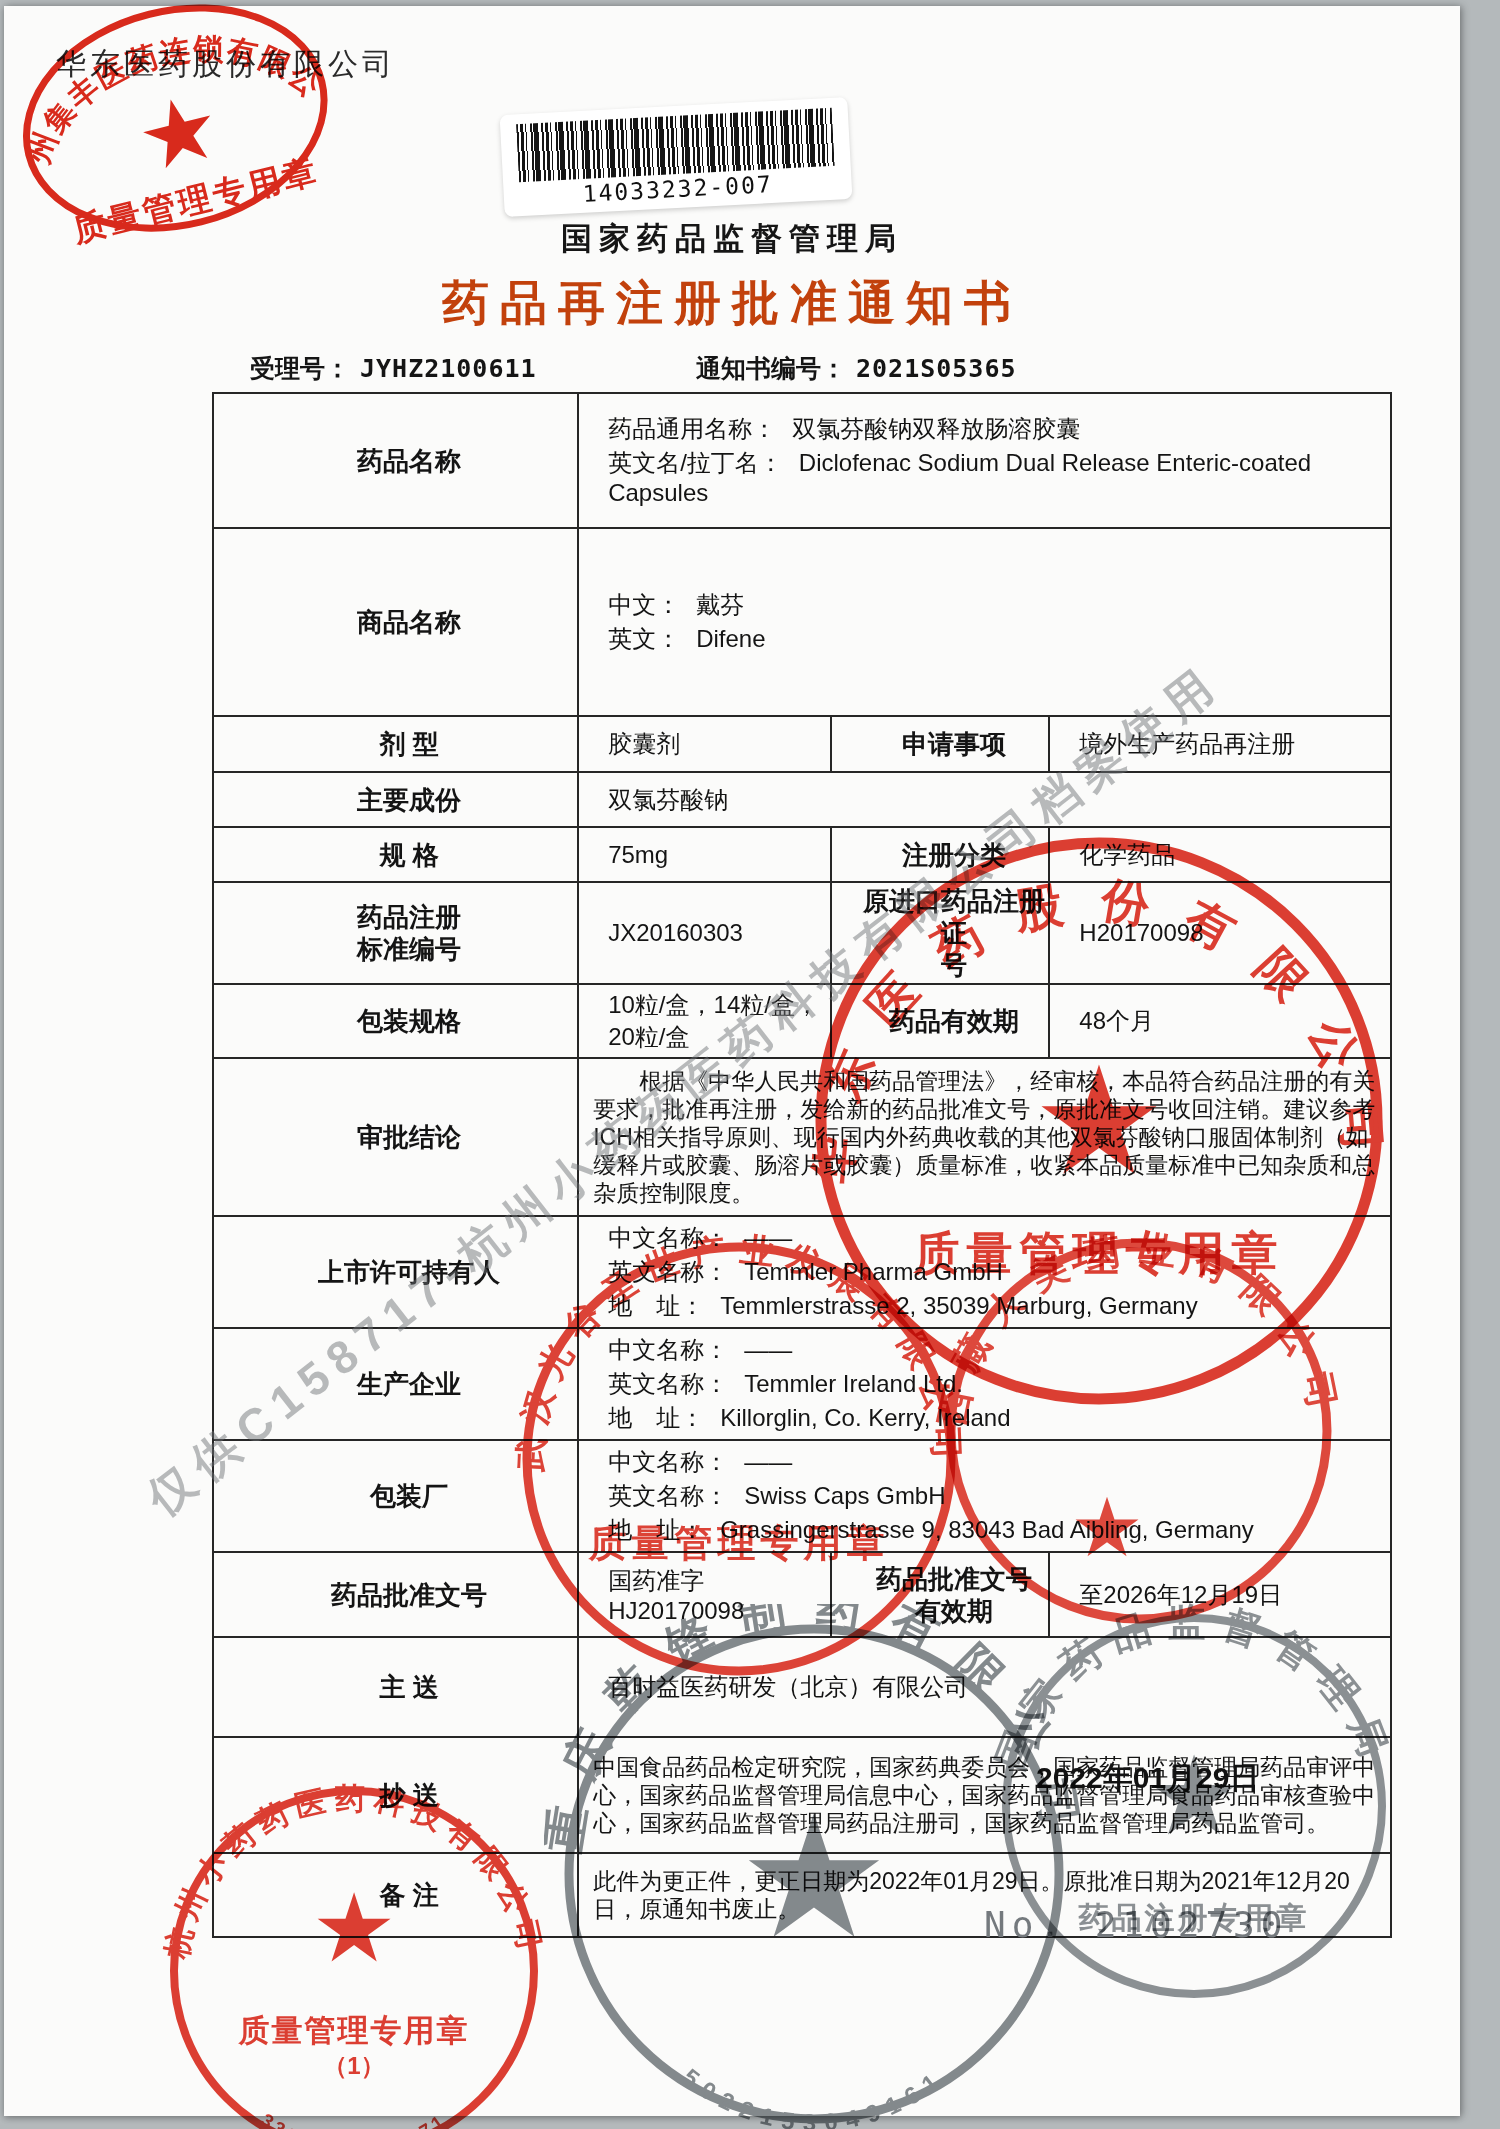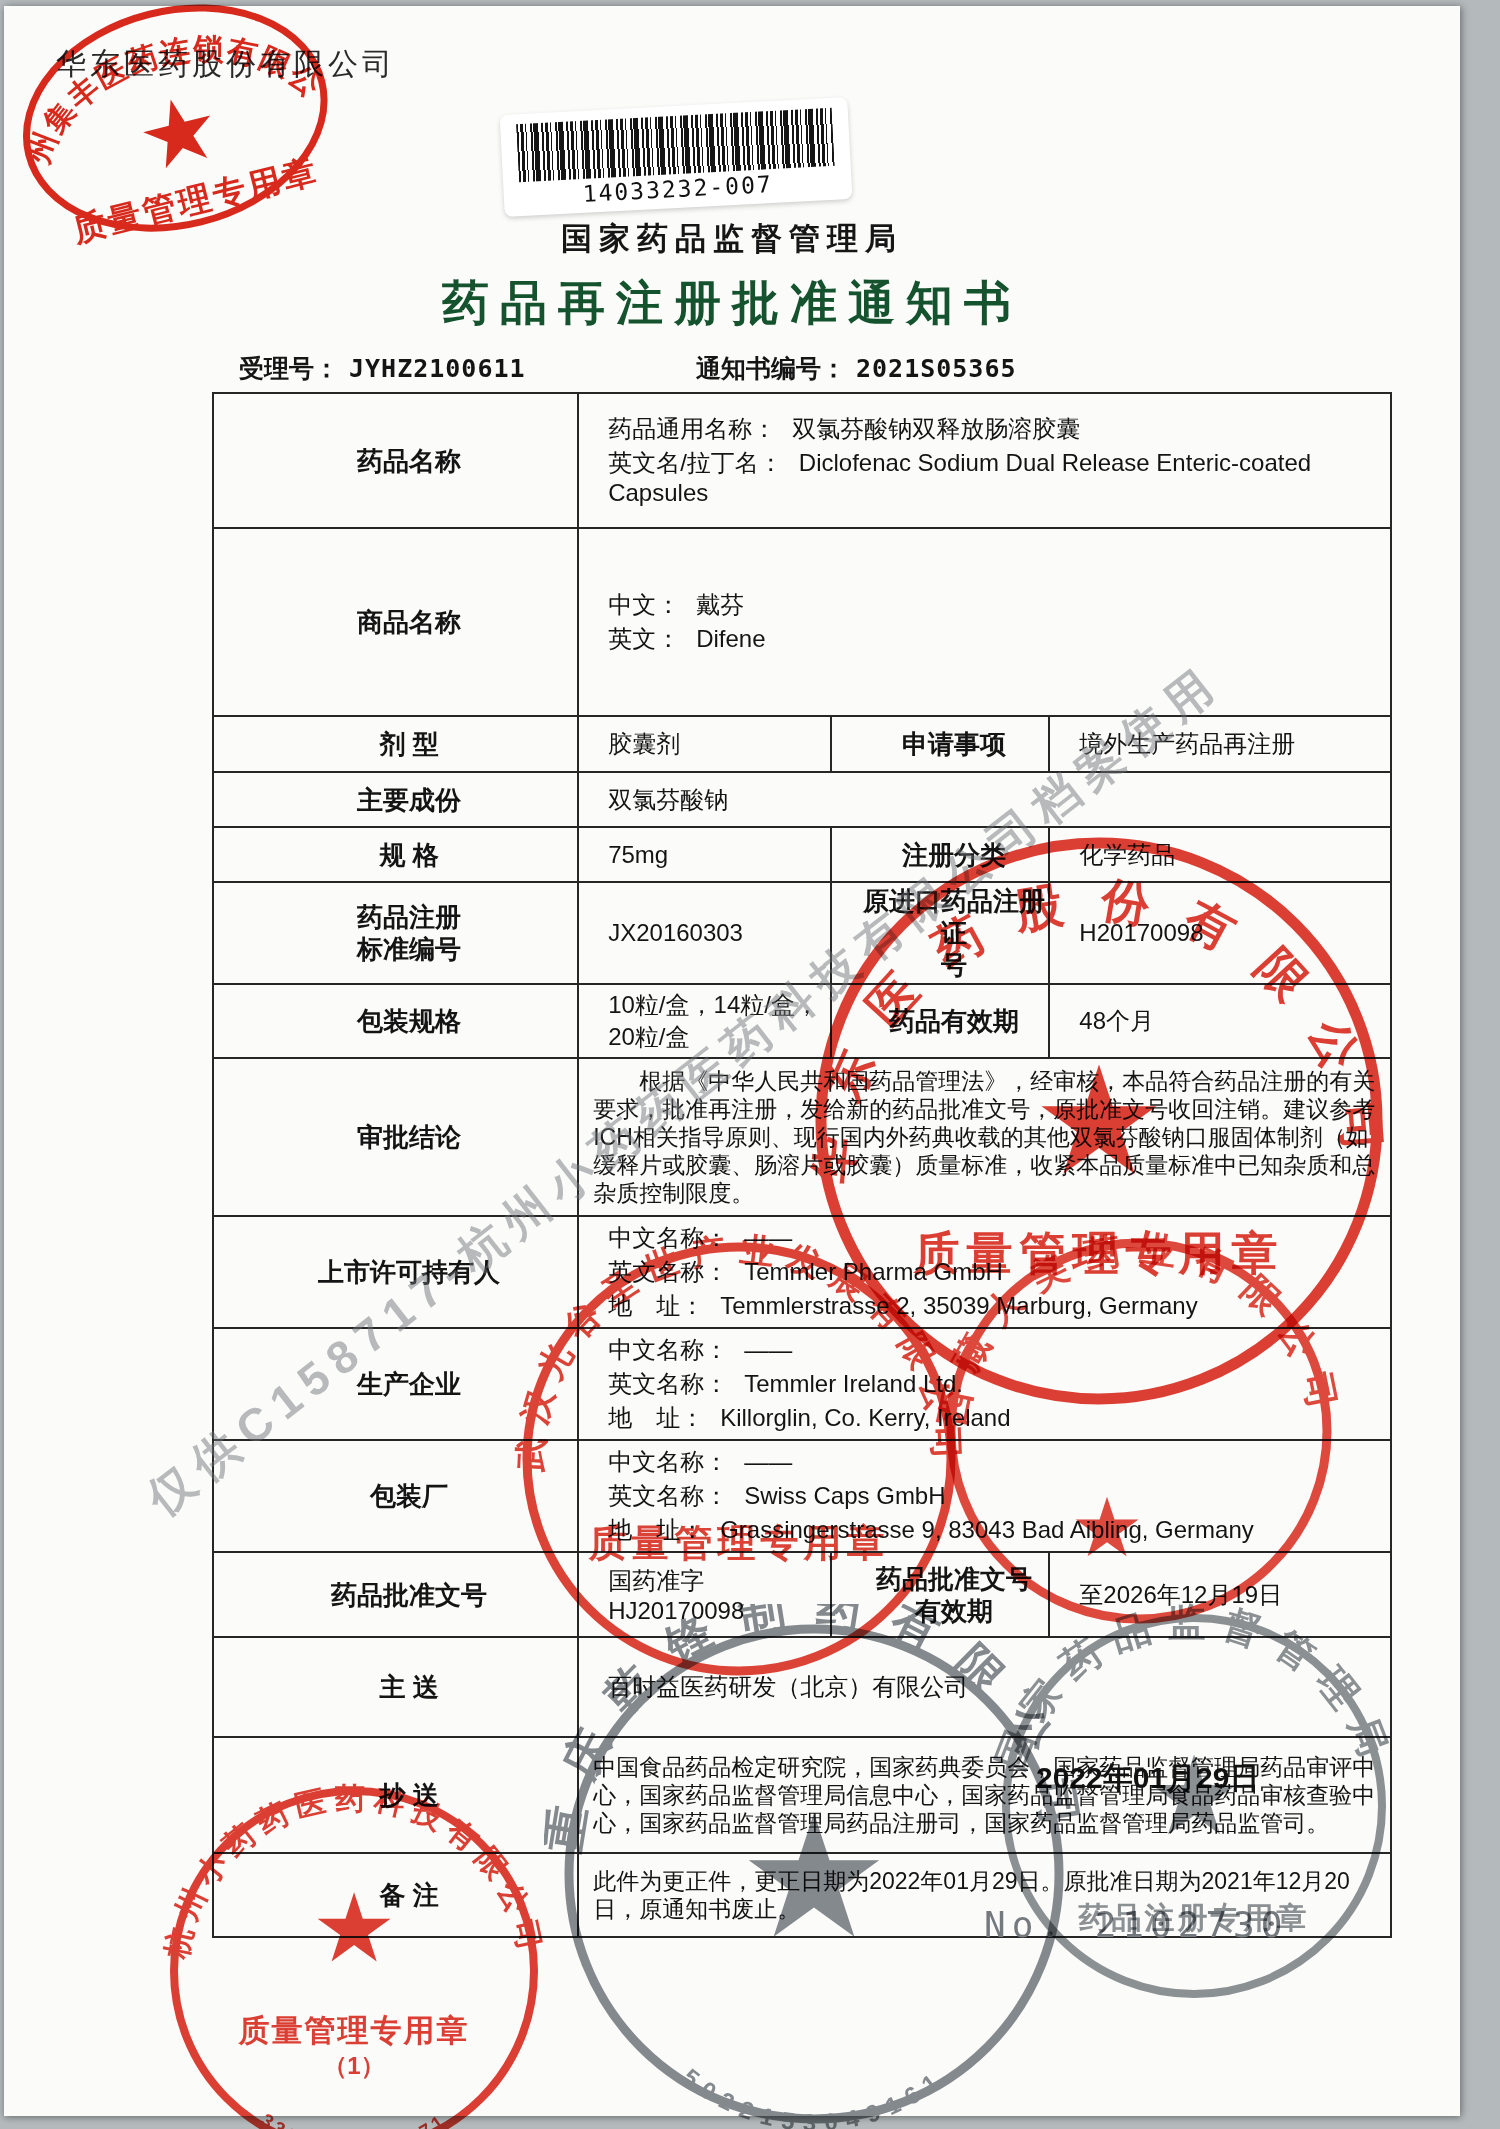--- a/index.html
+++ b/index.html
@@ -33,24 +33,24 @@
   .barcode-num{
     text-align:center;font-family:"DejaVu Sans Mono",monospace;
     font-size:23px;letter-spacing:2px;color:#111;margin-top:2px;
   }
   .agency{
     position:absolute;left:0;top:212px;width:100%;text-align:center;
     font-size:31px;font-weight:bold;letter-spacing:7px;color:#161616;
   }
   .doc-title{
     position:absolute;left:0;top:266px;width:100%;text-align:center;
-    font-size:47px;font-weight:bold;letter-spacing:11px;color:#14532d;
+    font-size:47px;font-weight:bold;letter-spacing:11px;color:#c2410c;
   }
   .refline{position:absolute;top:346px;left:0;width:100%;font-size:25px;font-weight:bold;color:#151515;}
-  .ref-accept{position:absolute;left:235px;}
+  .ref-accept{position:absolute;left:246px;}
   .ref-notice{position:absolute;left:692px;}
   .refline .num{font-weight:bold;font-family:"DejaVu Sans Mono",monospace;letter-spacing:1px;margin-left:10px;}
   
   table.main{
     position:absolute;left:208px;top:386px;width:1180px;
     border-collapse:collapse;table-layout:fixed;background:transparent;
   }
   table.main th,table.main td{border:2px solid #262626;vertical-align:middle;padding-left:29px;}
   th.lbl{
     font-size:26px;font-weight:bold;text-align:center;

